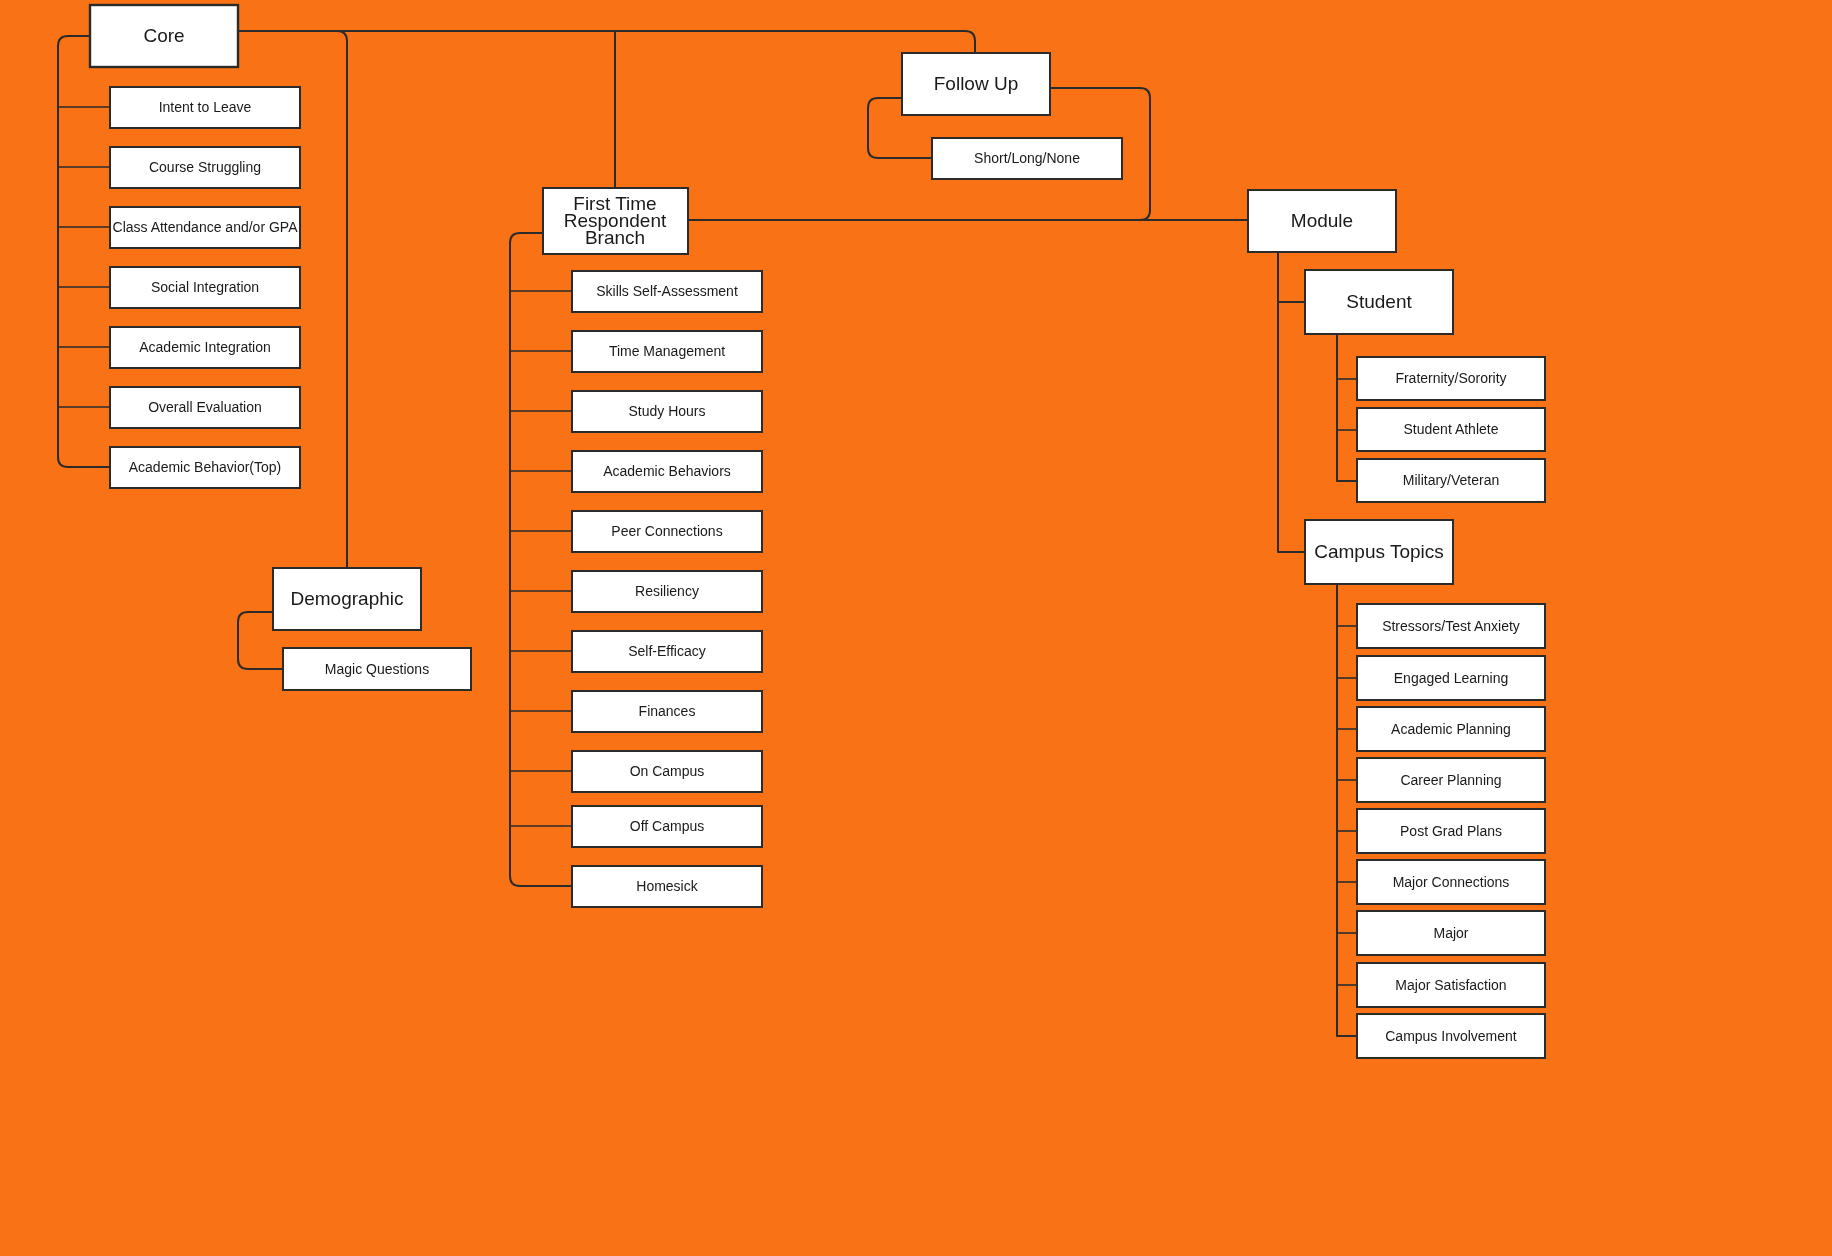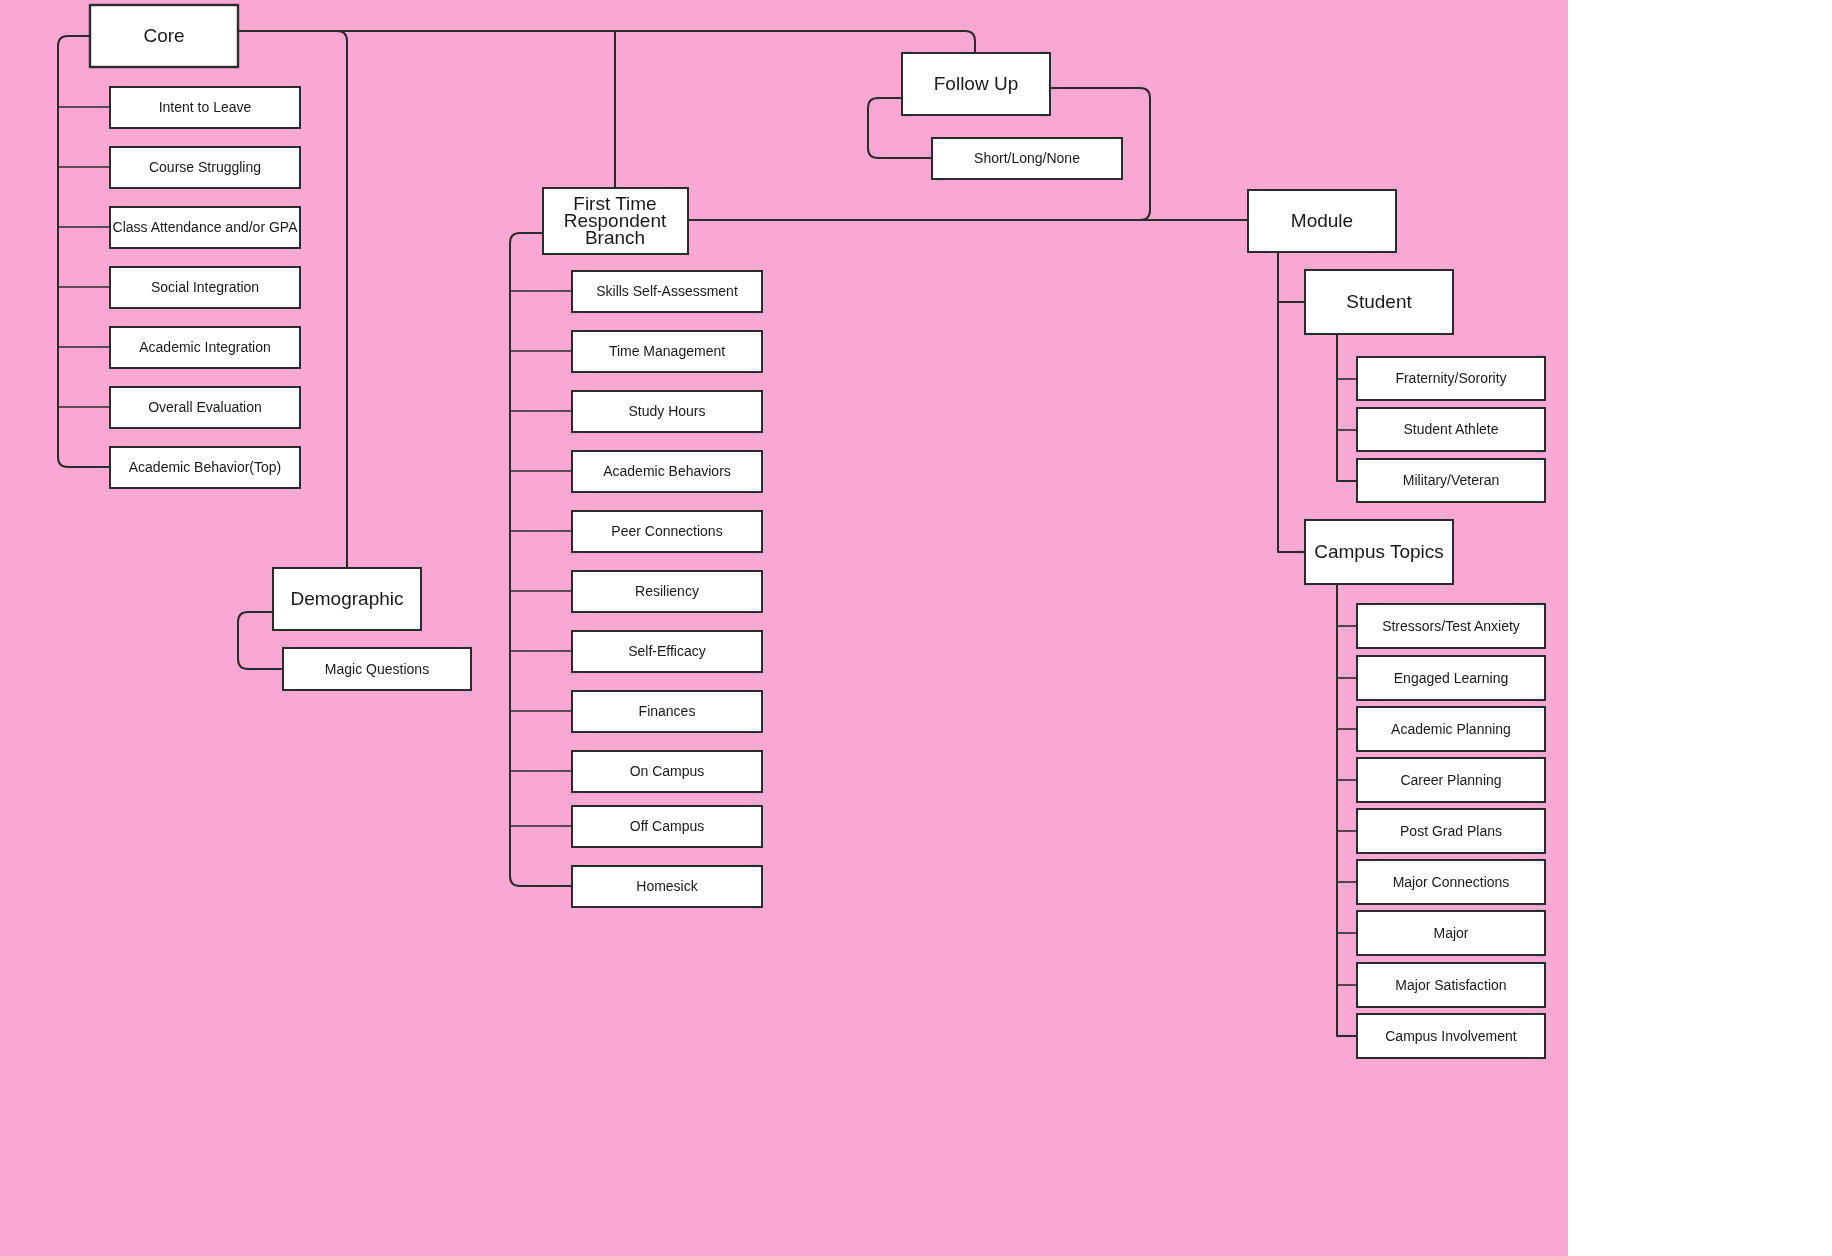--- a/index.html
+++ b/index.html
@@ -2,23 +2,23 @@
 <html><head>
 <meta charset="utf-8">
 <style>
   html, body {
     margin: 0;
     padding: 0;
     background: #ffffff;
   }
   #canvas-wrap {
     position: relative;
-    width: 1568px;
+    width: 1832px;
     height: 1256px;
-    background: #f9a8d4;
+    background: #f97316;
     overflow: hidden;
     font-family: "Liberation Sans", sans-serif;
   }
   svg.diagram {
     position: absolute;
     top: 0; left: 0;
     width: 1832px;
     height: 1256px;
   }
   .node-box {

